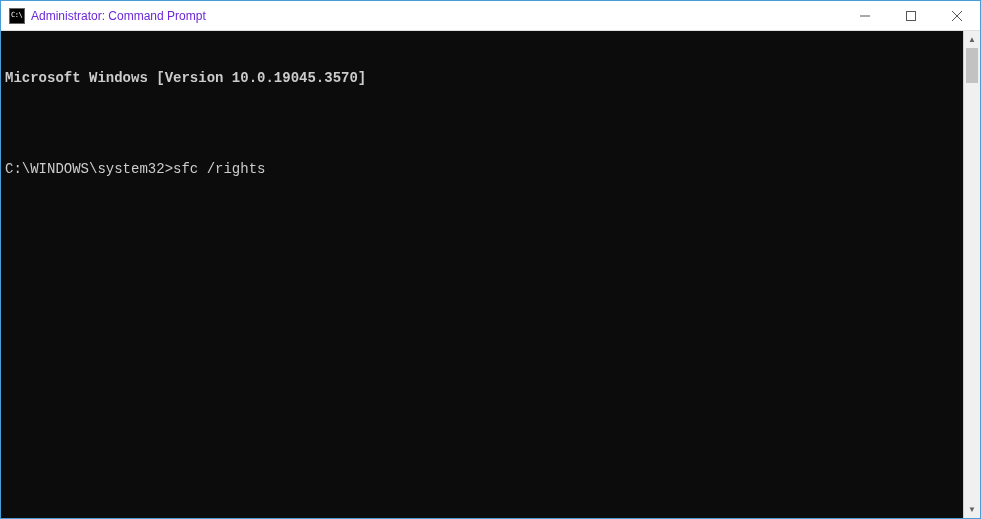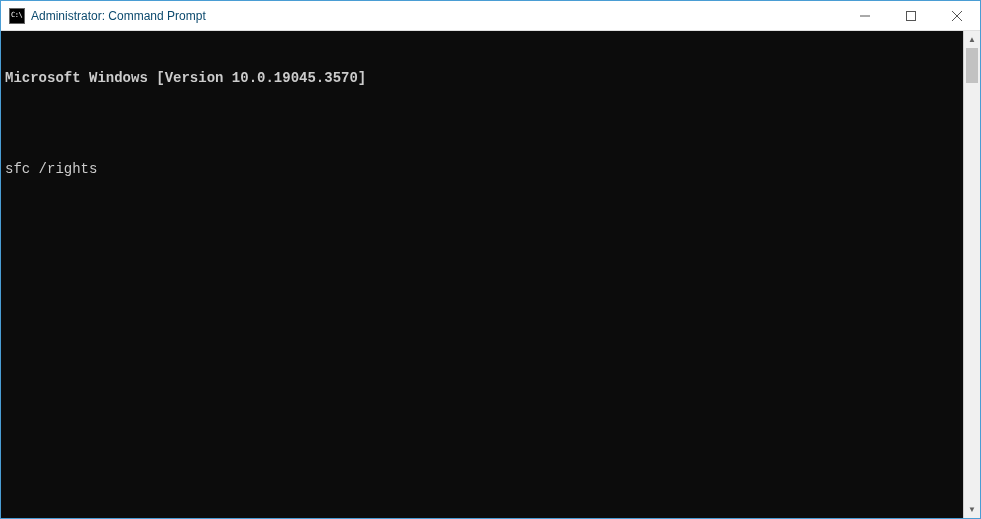--- a/index.html
+++ b/index.html
@@ -44,21 +44,21 @@
     }
     .titlebar-icon-text {
       color: #ffffff;
       font-size: 7px;
       font-family: Consolas, monospace;
       line-height: 1;
       letter-spacing: -0.5px;
     }
     .titlebar-title {
       font-size: 12px;
-      color: #0c4a6e;
+      color: #6d28d9;
       flex: 1;
     }
     .window-controls {
       display: flex;
       height: 100%;
     }
     .window-control {
       width: 46px;
       height: 100%;
       display: flex;
@@ -149,21 +149,21 @@
           <line x1="0" y1="0" x2="10" y2="10" stroke="currentColor" stroke-width="1"></line>
           <line x1="10" y1="0" x2="0" y2="10" stroke="currentColor" stroke-width="1"></line>
         </svg>
       </div>
     </div>
   </div>
   <div class="terminal-container">
     <div class="terminal">
       <span class="term-line">Microsoft Windows [Version 10.0.19045.3570]</span>
       <span class="term-line"></span>
-      <div class="prompt-line"><span>sfc /rights</span></div>
+      <div class="prompt-line"><span>C:\WINDOWS\system32&gt;</span><span>sfc /rights</span></div>
     </div>
     <div class="scrollbar">
       <div class="scroll-arrow">
         <span>▲</span>
       </div>
       <div class="scroll-track">
         <div class="scroll-thumb"></div>
       </div>
       <div class="scroll-arrow">
         <span>▼</span>

